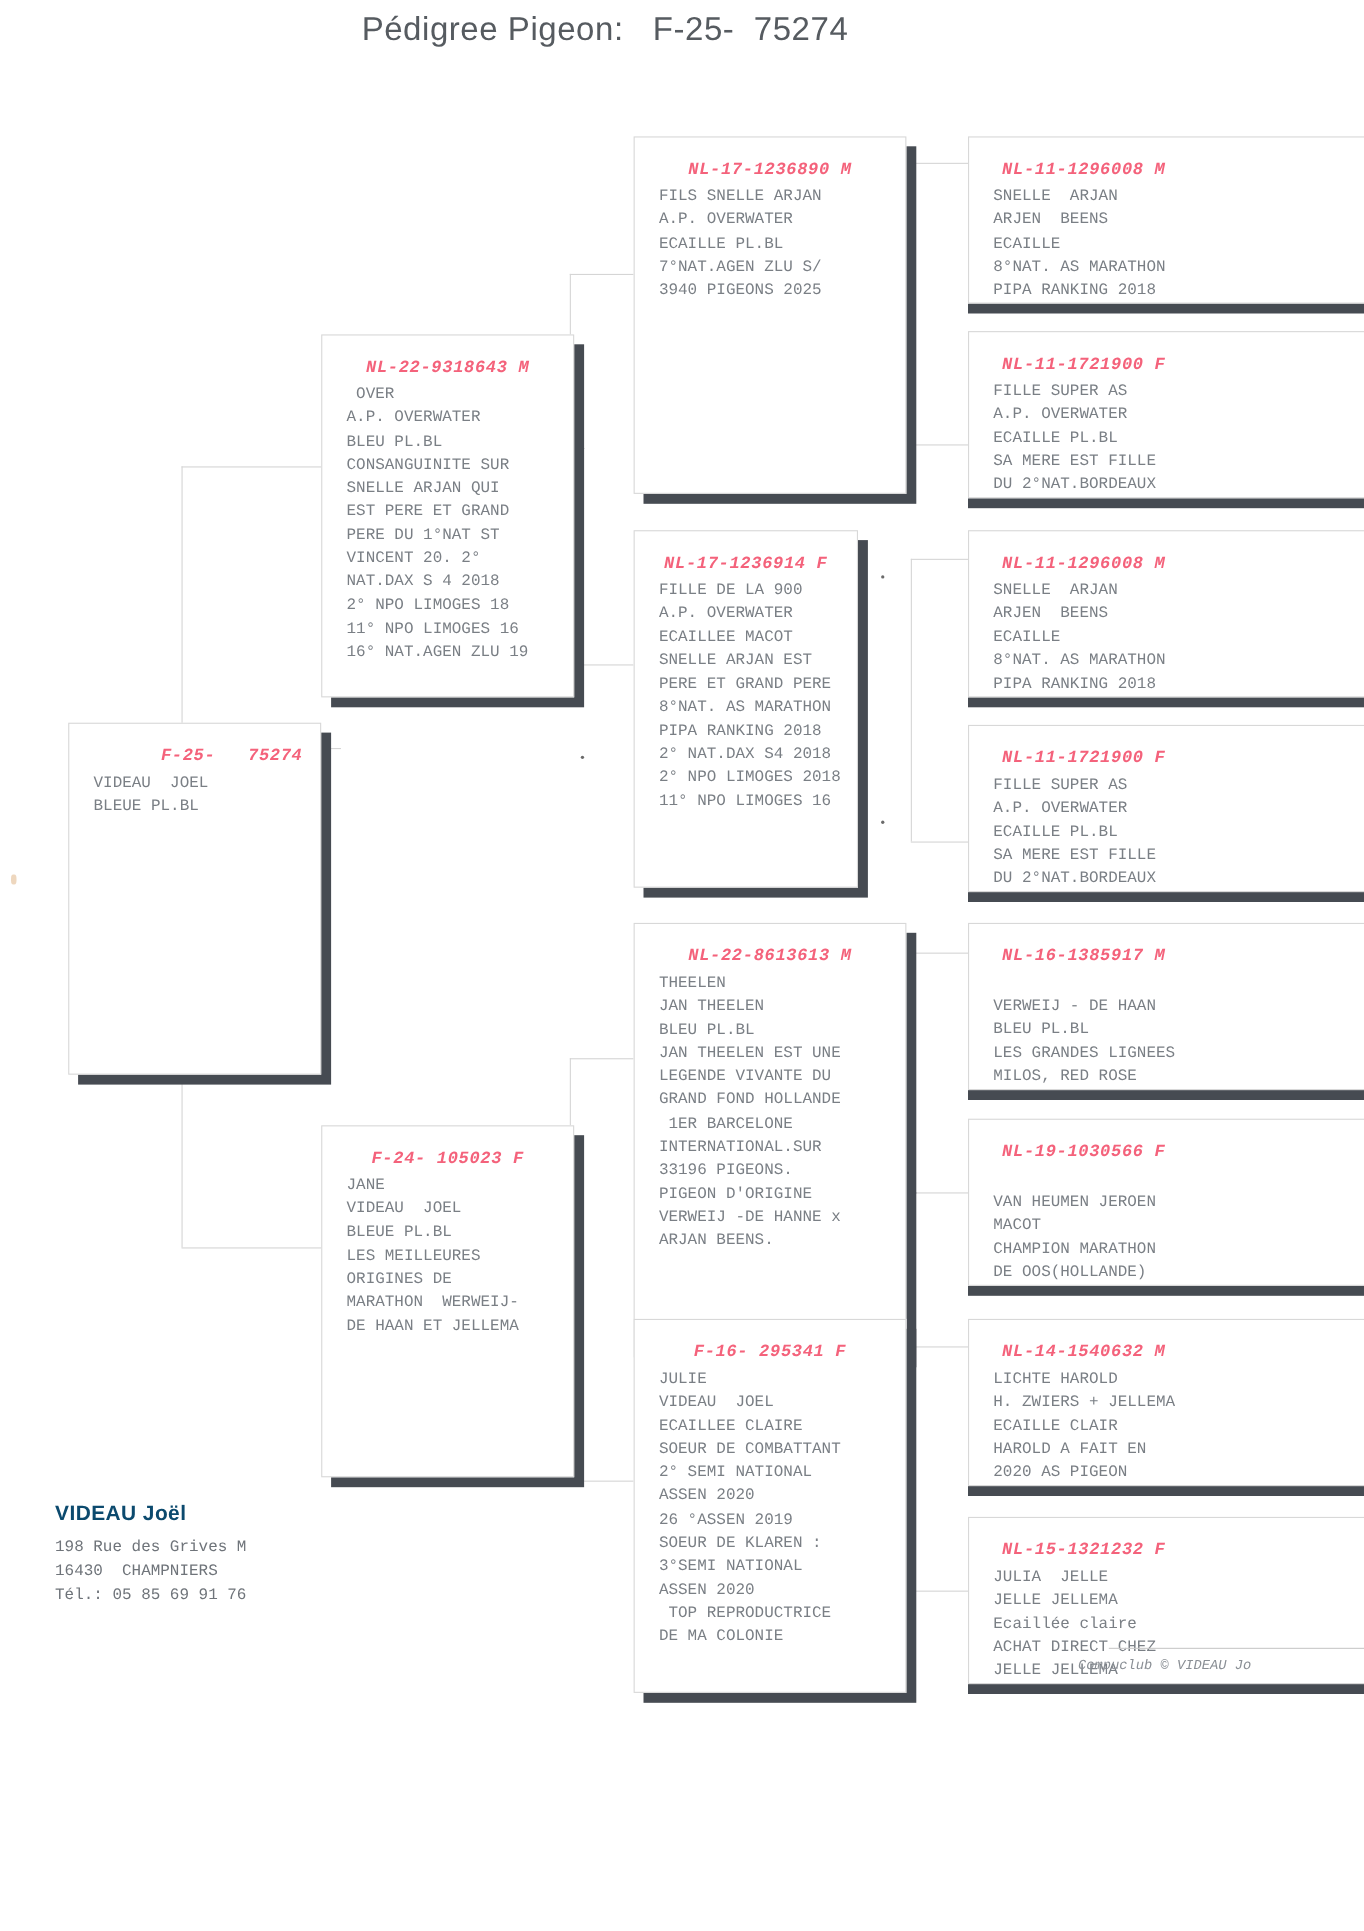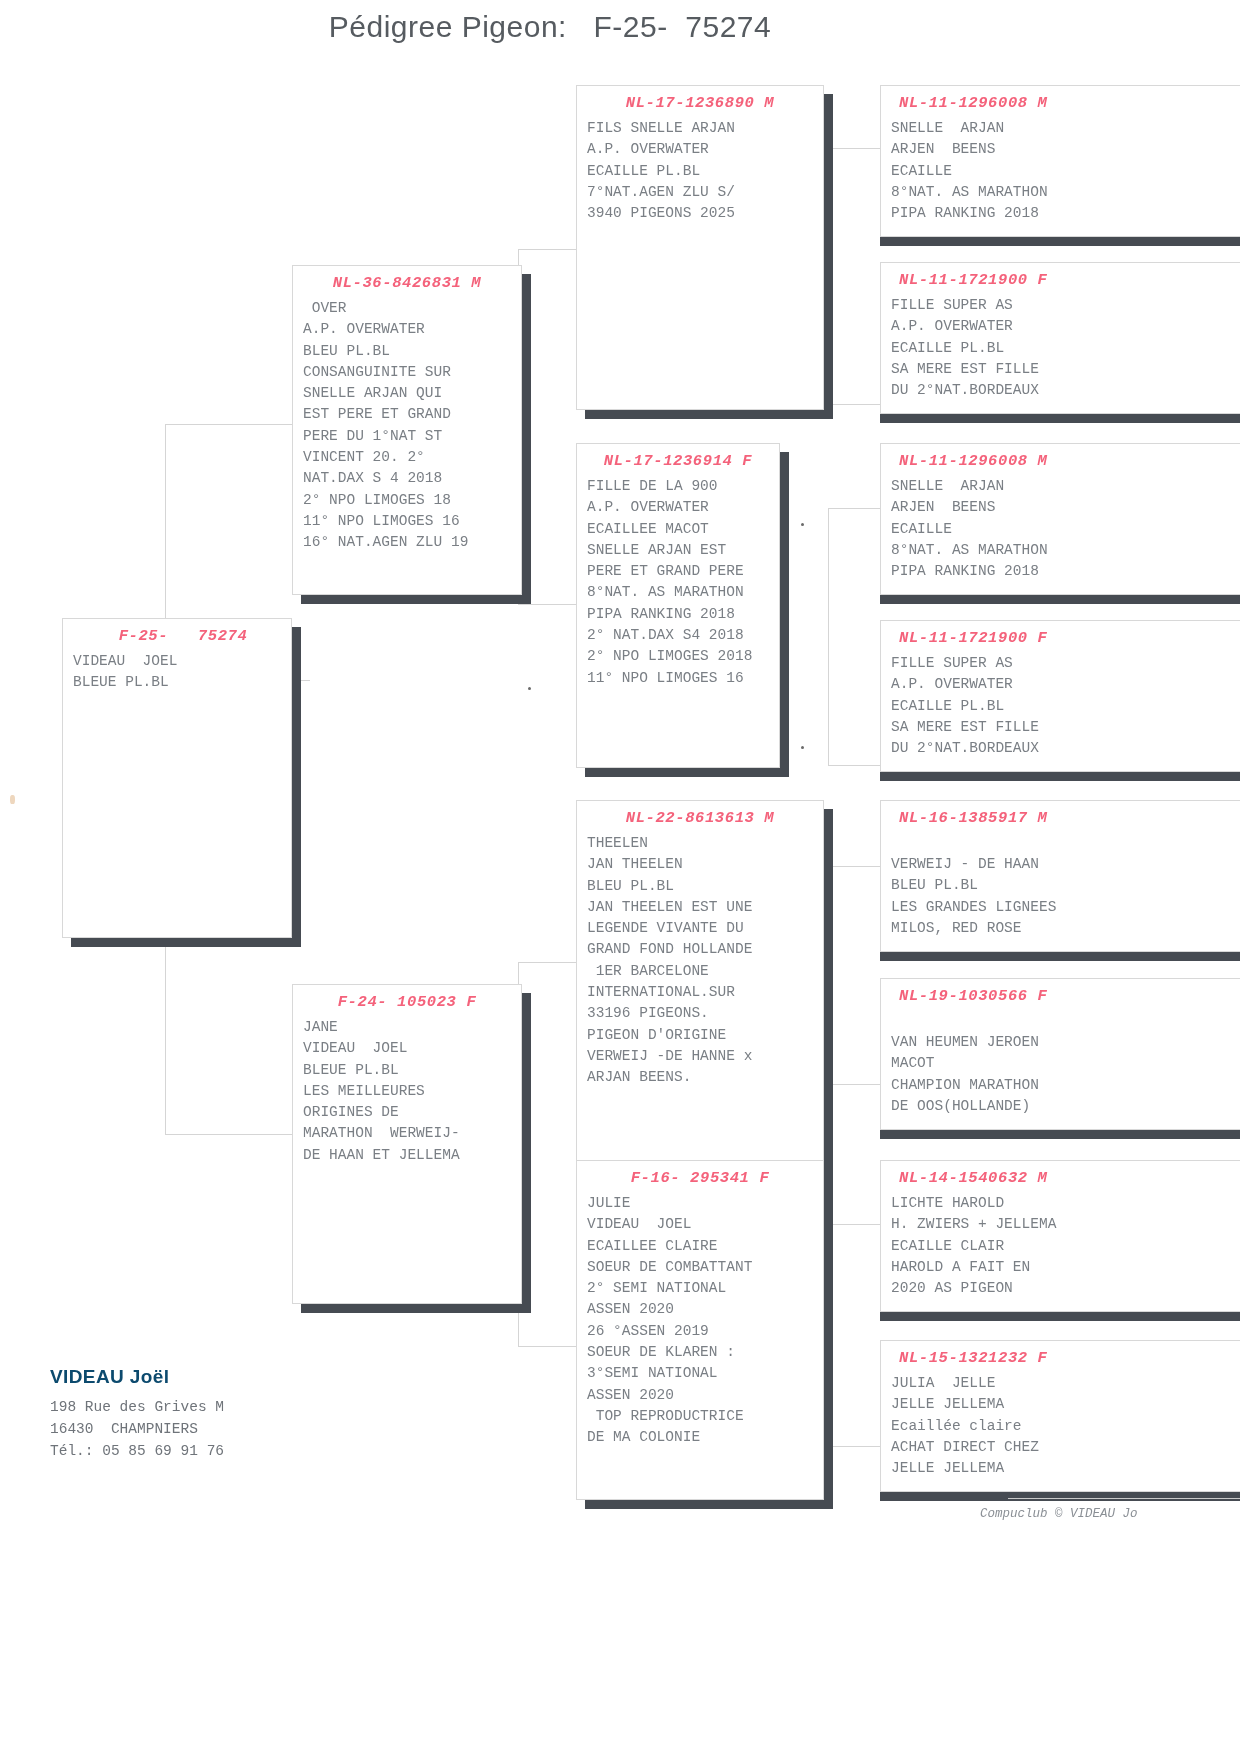--- a/index.html
+++ b/index.html
@@ -29,35 +29,36 @@
     white-space: pre;
   }
 
   
   .pbox {
     position: absolute;
     background: #ffffff;
     border: 1px solid #d8d8d8;
     box-sizing: border-box;
     box-shadow: 9px 9px 0 0 #464b52;
-    padding: 0;
+    padding: 12px;
+    margin-top: 39px;
   }
   .pbox .ring {
     display: block;
     text-align: center;
     color: #f4627b;
     font-weight: bold;
     font-style: italic;
     font-size: 15.5px;
     letter-spacing: 0.6px;
     padding: 8px 4px 6px 4px;
     white-space: pre;
   }
   .pbox .ring.left {
-    text-align: center;
+    text-align: right;
     padding-left: 16px;
   }
   .pbox .body {
     display: block;
     color: #7a7f85;
     font-size: 14.5px;
     line-height: 21.3px;
     padding: 0 6px 6px 10px;
     white-space: pre;
   }
@@ -182,21 +183,21 @@
 <div class="dot" style="left:830px; top:1083px;"></div>
 <div class="speck" style="left:10px; top:795px;"></div>
 
 <div class="pbox" style="left:62px; top:618px; width:230px; height:320px;">
   <span class="ring left">F-25-   75274</span>
   <span class="body">VIDEAU  JOEL
 BLEUE PL.BL</span>
 </div>
 
 <div class="pbox" style="left:292px; top:265px; width:230px; height:330px;">
-  <span class="ring">NL-36-8426831 M</span>
+  <span class="ring">NL-22-9318643 M</span>
   <span class="body"> OVER
 A.P. OVERWATER
 BLEU PL.BL
 CONSANGUINITE SUR
 SNELLE ARJAN QUI
 EST PERE ET GRAND
 PERE DU 1°NAT ST
 VINCENT 20. 2°
 NAT.DAX S 4 2018
 2° NPO LIMOGES 18

